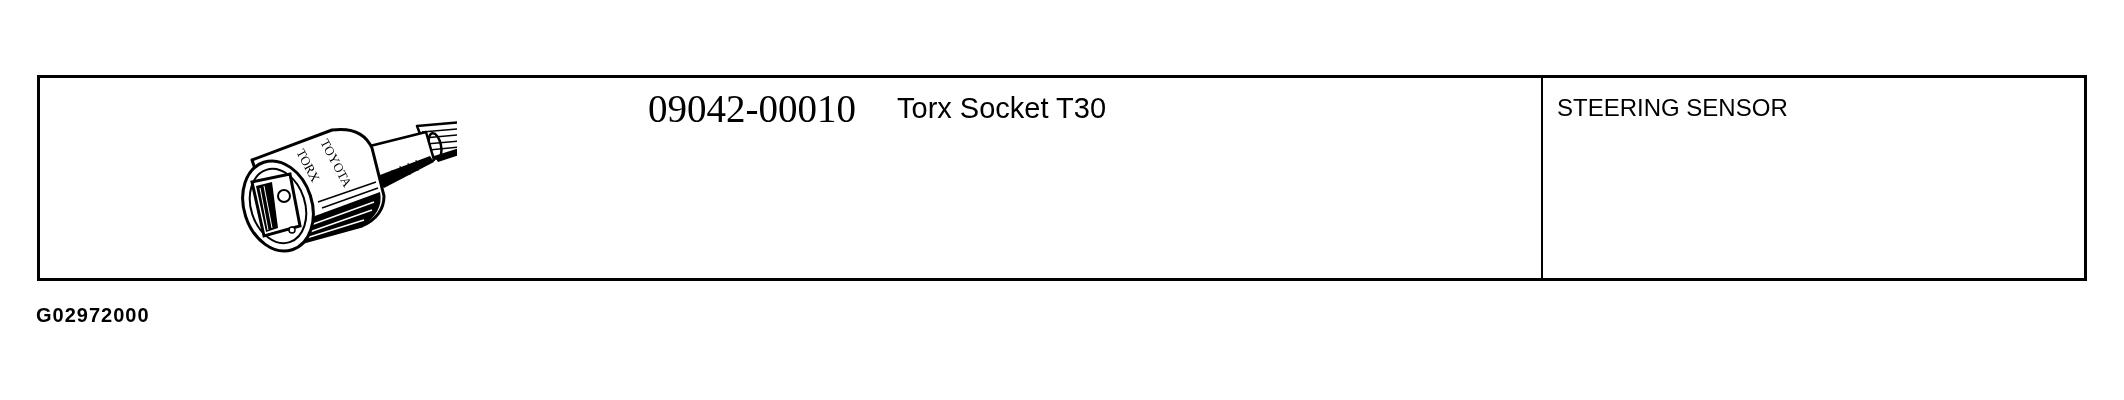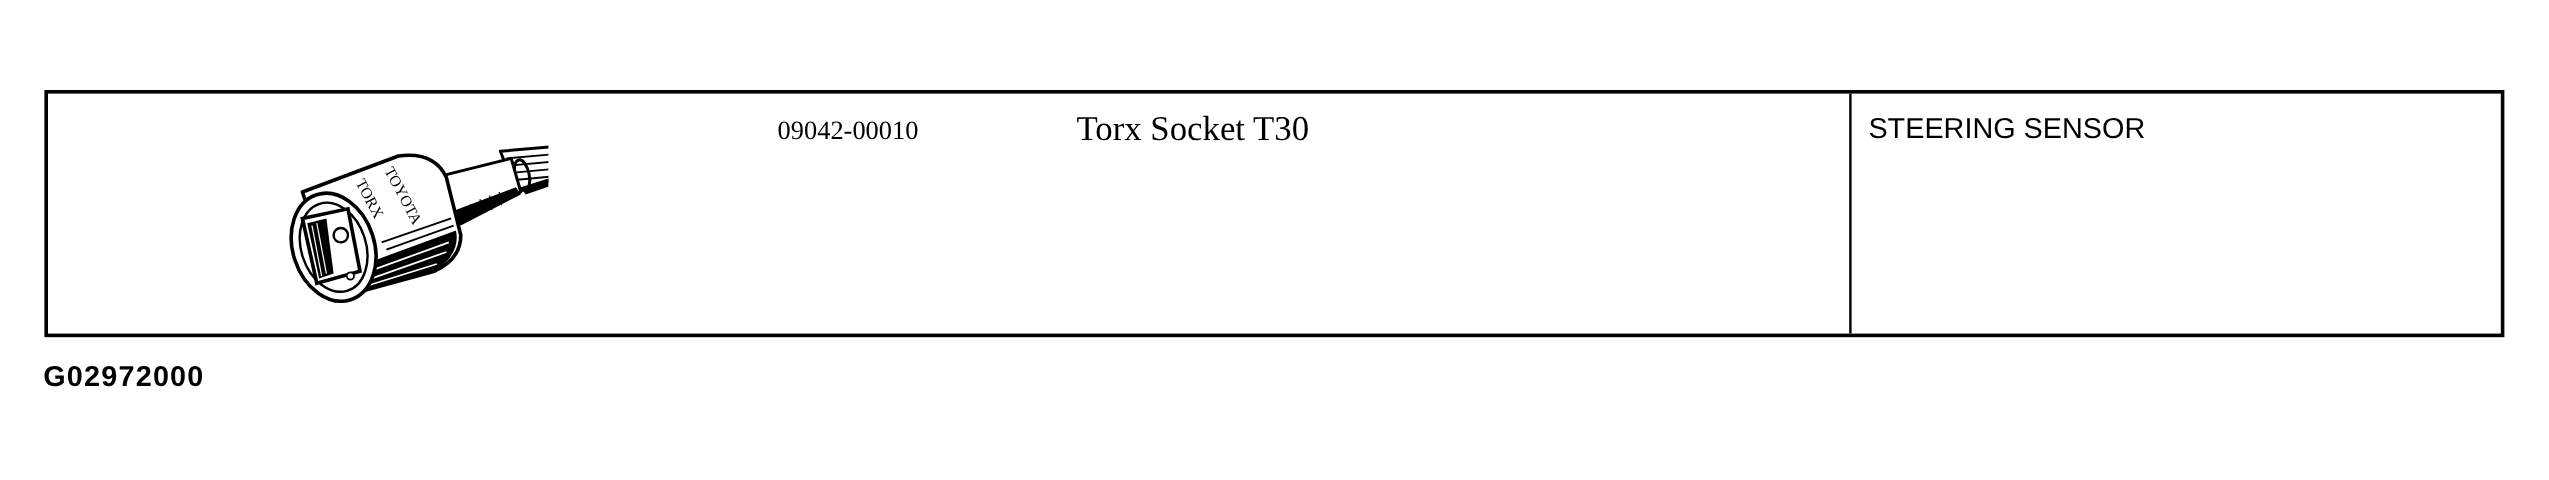--- a/index.html
+++ b/index.html
@@ -36,49 +36,49 @@
     left: 172px;
     top: 30px;
     width: 245px;
     height: 150px;
   }
   .part-number {
     position: absolute;
     left: 608px;
     top: 11px;
     font-family: "Liberation Serif", "DejaVu Serif", serif;
-    font-size: 22px;
+    font-size: 39px;
     line-height: 40px;
     white-space: nowrap;
   }
   .part-name {
     position: absolute;
     left: 857px;
     top: 12px;
-    font-family: Liberation Serif, serif;
+    font-family: Liberation Sans, sans-serif;
     font-size: 29px;
     line-height: 36px;
     white-space: nowrap;
   }
   .application {
     position: absolute;
     left: 1517px;
     top: 12px;
     font-family: "Liberation Sans", "DejaVu Sans", sans-serif;
     font-size: 24px;
     line-height: 36px;
     white-space: nowrap;
   }
   .figure-code {
     position: absolute;
     left: 36px;
     top: 302px;
     font-family: "Liberation Sans", "DejaVu Sans", sans-serif;
     font-weight: bold;
-    font-size: 24px;
+    font-size: 20px;
     line-height: 26px;
     letter-spacing: 1px;
     white-space: nowrap;
   }
 </style>
 </head>
 <body>
 
 <div class="tool-table">
   <div class="tool-row">

